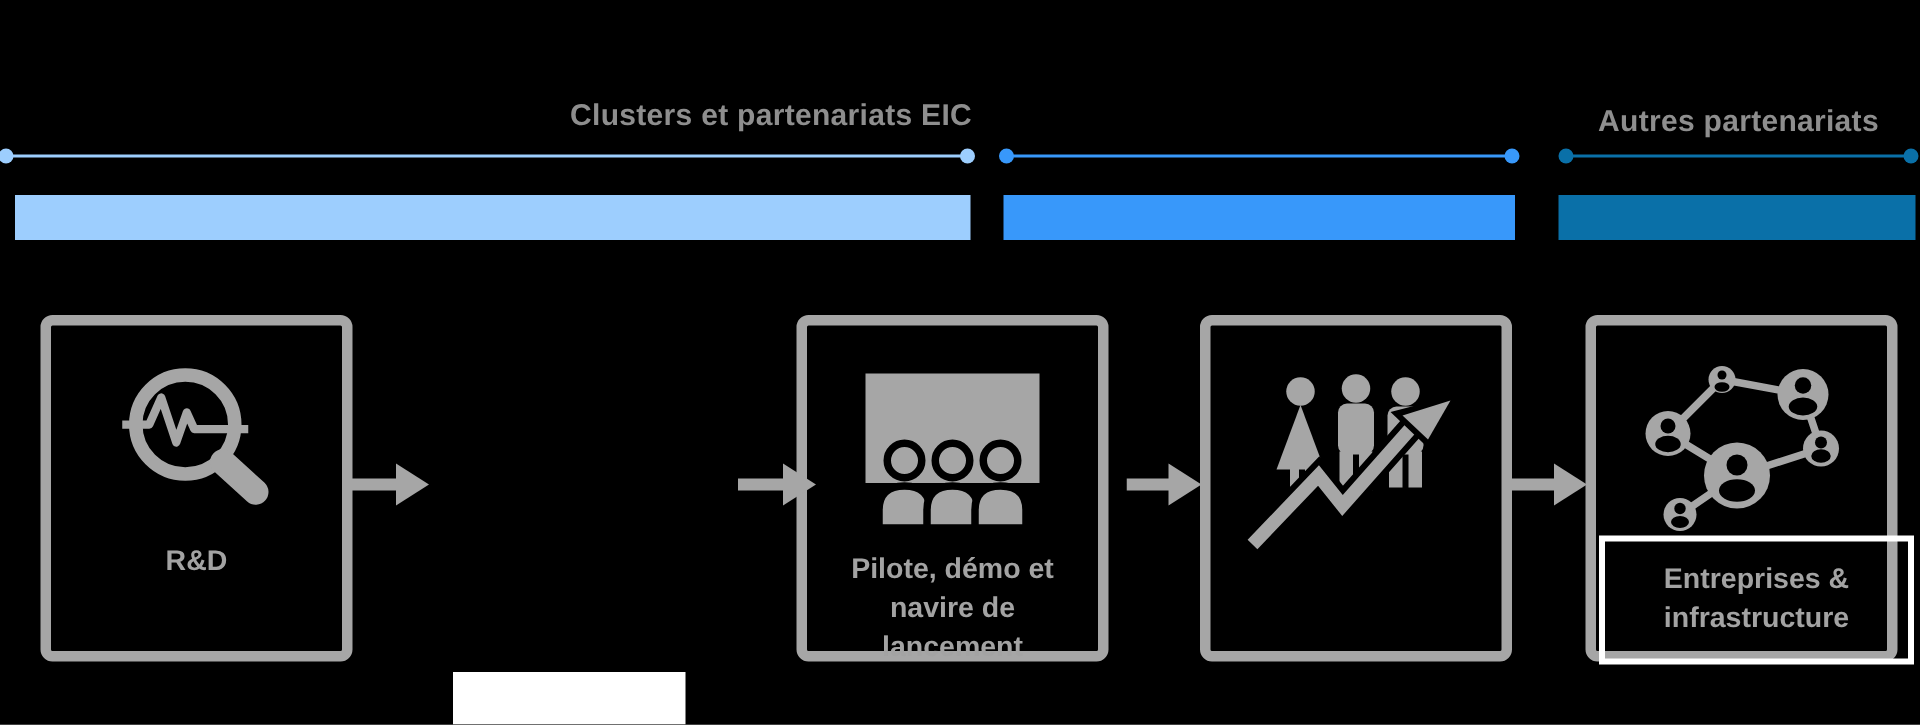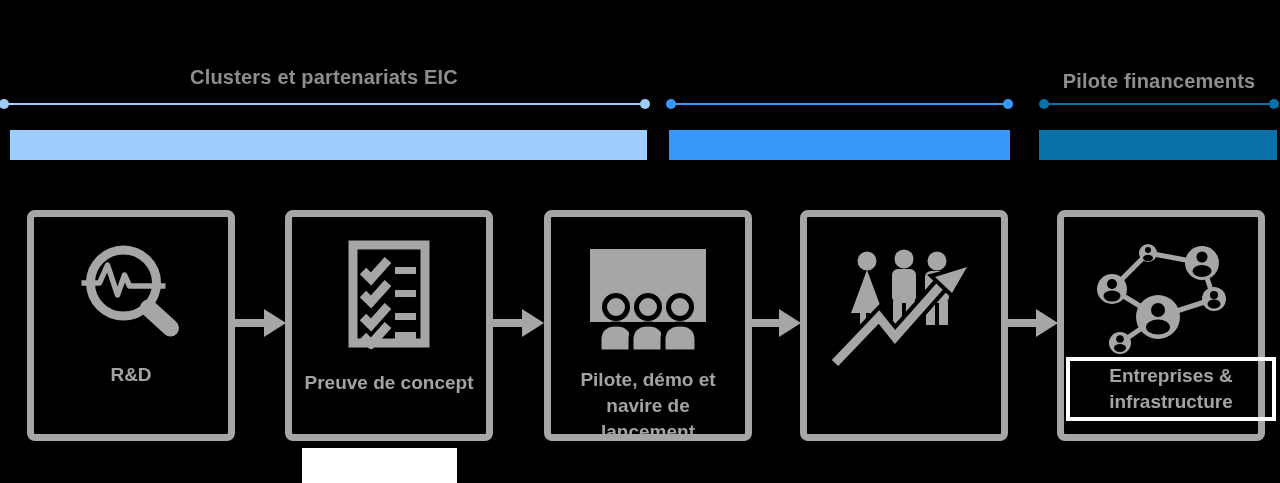--- a/index.html
+++ b/index.html
@@ -7,21 +7,21 @@
     position:relative;width:1280px;height:483px;overflow:hidden;
     background:var(--bg,#000);
     font-family:"Liberation Sans", sans-serif;
   }
   
   .band-title{
     position:absolute;top:66px;text-align:center;
     font-size:20px;font-weight:700;color:var(--title-gray,#8E8E8E);
     letter-spacing:.2px;
   }
-  .band-title.t1{left:0;width:648px;}
+  .band-title.t1{left:0;width:648px;text-align:right;}
   .band-title.t2{left:1039px;width:240px;top:70px;}
   .tline{position:absolute;top:103px;height:2px;}
   .tline.seg1{background:var(--seg1);}
   .tline.seg2{background:var(--seg2);}
   .tline.seg3{background:var(--seg3);}
   .tdot{position:absolute;top:99px;width:10px;height:10px;border-radius:50%;}
   .tdot.seg1{background:var(--seg1);}
   .tdot.seg2{background:var(--seg2);}
   .tdot.seg3{background:var(--seg3);}
   .bar{position:absolute;top:130px;height:30px;}
@@ -36,35 +36,35 @@
   .stage-box .icon{
     position:absolute;left:50%;transform:translateX(-50%);
     color:var(--gray,#A6A6A6);
   }
   .stage-label{
     position:absolute;left:50%;transform:translateX(-50%);
     text-align:center;font-weight:700;font-size:19px;line-height:26px;
     color:var(--label-gray,#A3A3A3);white-space:normal;
   }
   .hl-frame{
-    position:absolute;left:2px;top:140px;width:210px;height:64px;box-sizing:border-box;
+    position:absolute;left:2px;top:140px;width:210px;height:86px;box-sizing:border-box;
     border:4px solid var(--hl,#fff);
     display:flex;align-items:center;justify-content:center;
   }
   .hl-frame .stage-label{position:static;transform:none;width:200px;}
   .arrow{position:absolute;top:305px;color:var(--gray,#A6A6A6);}
   .white-artifact{position:absolute;left:302px;top:448px;width:155px;height:35px;background:#fff;}
 </style>
 </head>
 <body>
 
 <div id="stage">
 
   <div class="band-title t1">Clusters et partenariats EIC</div>
-  <div class="band-title t2">Pilote financements</div>
+  <div class="band-title t2">Autres partenariats</div>
 
   <div class="tline seg1" style="left:4px;width:642px;"></div>
   <div class="tdot seg1" style="left:-1px;"></div>
   <div class="tdot seg1" style="left:640px;"></div>
 
   <div class="tline seg2" style="left:671px;width:338px;"></div>
   <div class="tdot seg2" style="left:666px;"></div>
   <div class="tdot seg2" style="left:1003px;"></div>
 
   <div class="tline seg3" style="left:1044px;width:231px;"></div>
@@ -77,40 +77,22 @@
 
   <div class="stage-box" style="left:27px;">
     <svg class="icon" style="top:22px;" width="115" height="110" viewBox="0 0 115 110">
       <circle cx="50" cy="44" r="33" fill="none" stroke="currentColor" stroke-width="9"></circle>
       <path d="M8 44 H26 L34 26 L44 56 L51 36 L56 47 H92" fill="none" stroke="currentColor" stroke-width="5.5" stroke-linejoin="round"></path>
       <line x1="75" y1="69" x2="97" y2="89" stroke="currentColor" stroke-width="17" stroke-linecap="round"></line>
     </svg>
     <div class="stage-label" style="top:145px;width:180px;">R&amp;D</div>
   </div>
 
-  <div class="stage-box" style="left:285px;">
-    <svg class="icon" style="top:22px;" width="90" height="110" viewBox="0 0 90 110">
-      <rect x="9" y="6" width="72" height="98" fill="none" stroke="currentColor" stroke-width="9"></rect>
-      <g fill="none" stroke="currentColor" stroke-width="9">
-        <path d="M19 32 l8 8 l17 -19"></path>
-          <path d="M19 55 l8 8 l17 -19"></path>
-        <path d="M19 78 l8 8 l17 -19"></path>
-          <path d="M19 101 l8 8 l17 -19" transform="translate(0,-4)"></path>
-      </g>
-      <g fill="currentColor">
-        <rect x="51" y="28" width="21" height="7"></rect>
-          <rect x="51" y="51" width="21" height="7"></rect>
-        <rect x="51" y="74" width="21" height="7"></rect>
-          <rect x="51" y="93" width="21" height="7"></rect>
-      </g>
-    </svg>
-    <div class="stage-label" style="top:153px;width:190px;">Preuve de concept</div>
-  </div>
 
-  <div class="stage-box" style="left:544px;">
+  <div class="stage-box" style="left:531px;">
     <svg class="icon" style="top:30px;" width="130" height="105" viewBox="0 0 130 105">
       <rect x="7" y="2" width="116" height="73" fill="currentColor"></rect>
       <g stroke="#000" stroke-width="5" fill="currentColor">
         <circle cx="33" cy="60" r="11.5"></circle>
           <circle cx="65" cy="60" r="11.5"></circle>
           <circle cx="97" cy="60" r="11.5"></circle>
         <path d="M16 105 V93 Q16 77 33 77 Q50 77 50 93 V105 Z"></path>
         <path d="M48 105 V93 Q48 77 65 77 Q82 77 82 93 V105 Z"></path>
         <path d="M80 105 V93 Q80 77 97 77 Q114 77 114 93 V105 Z"></path>
       </g>

